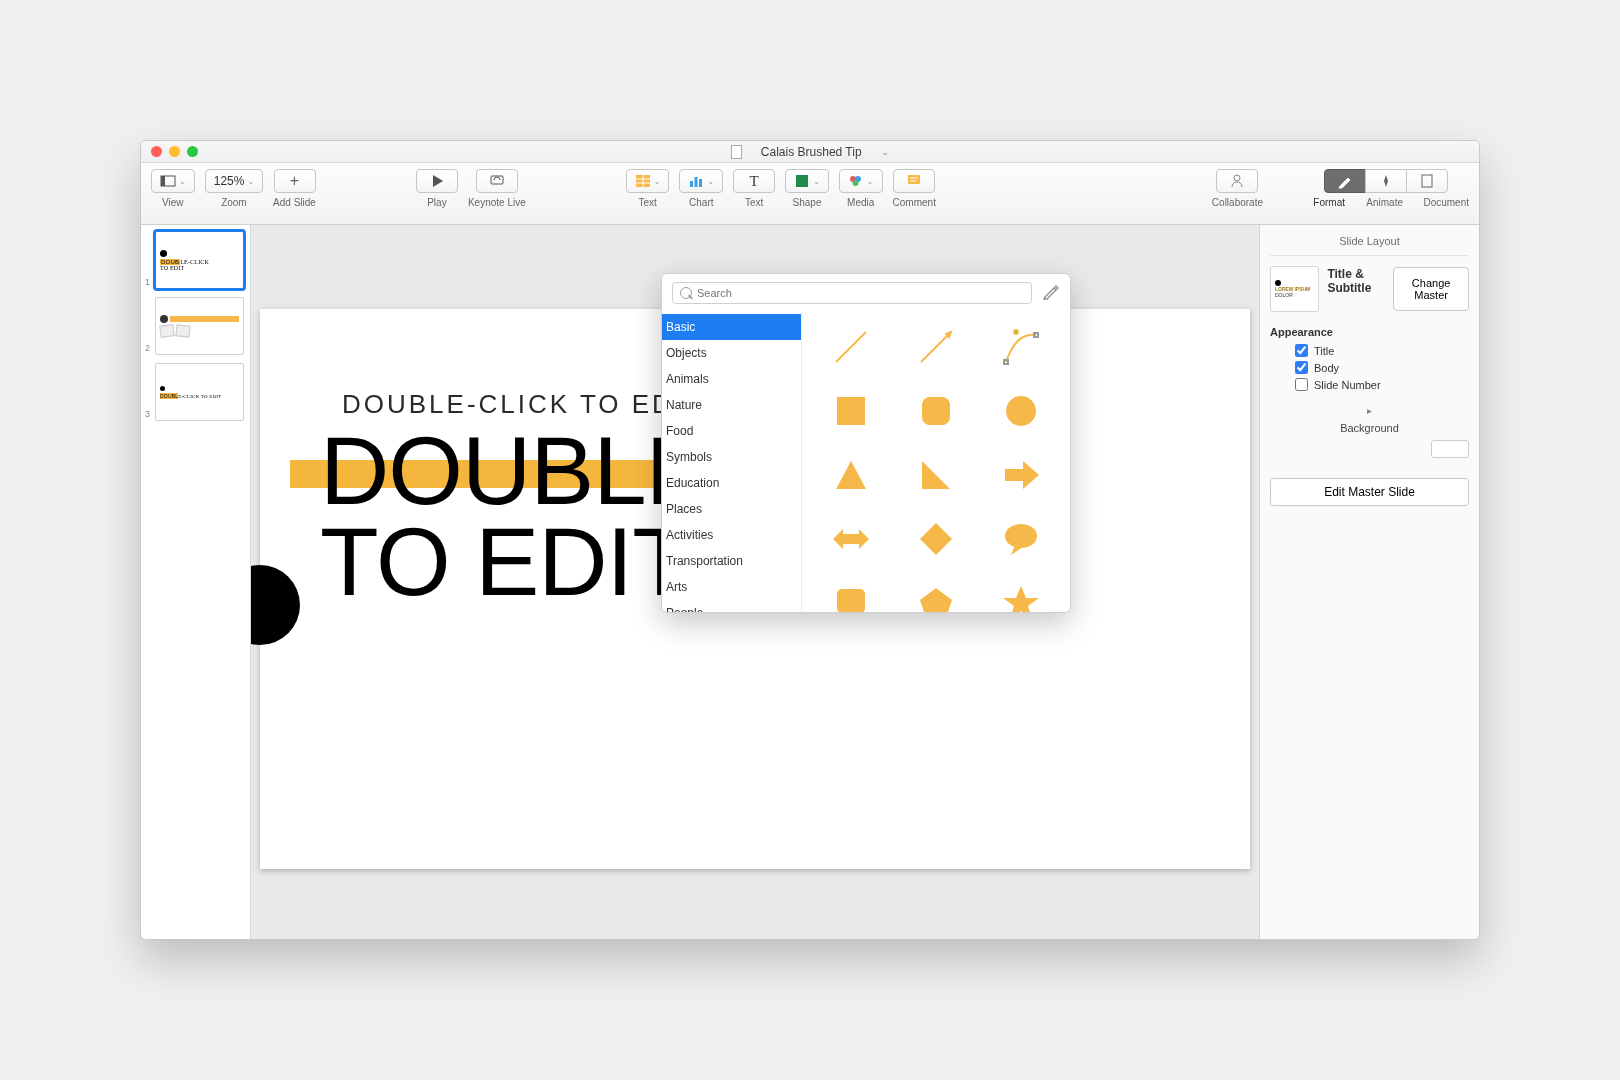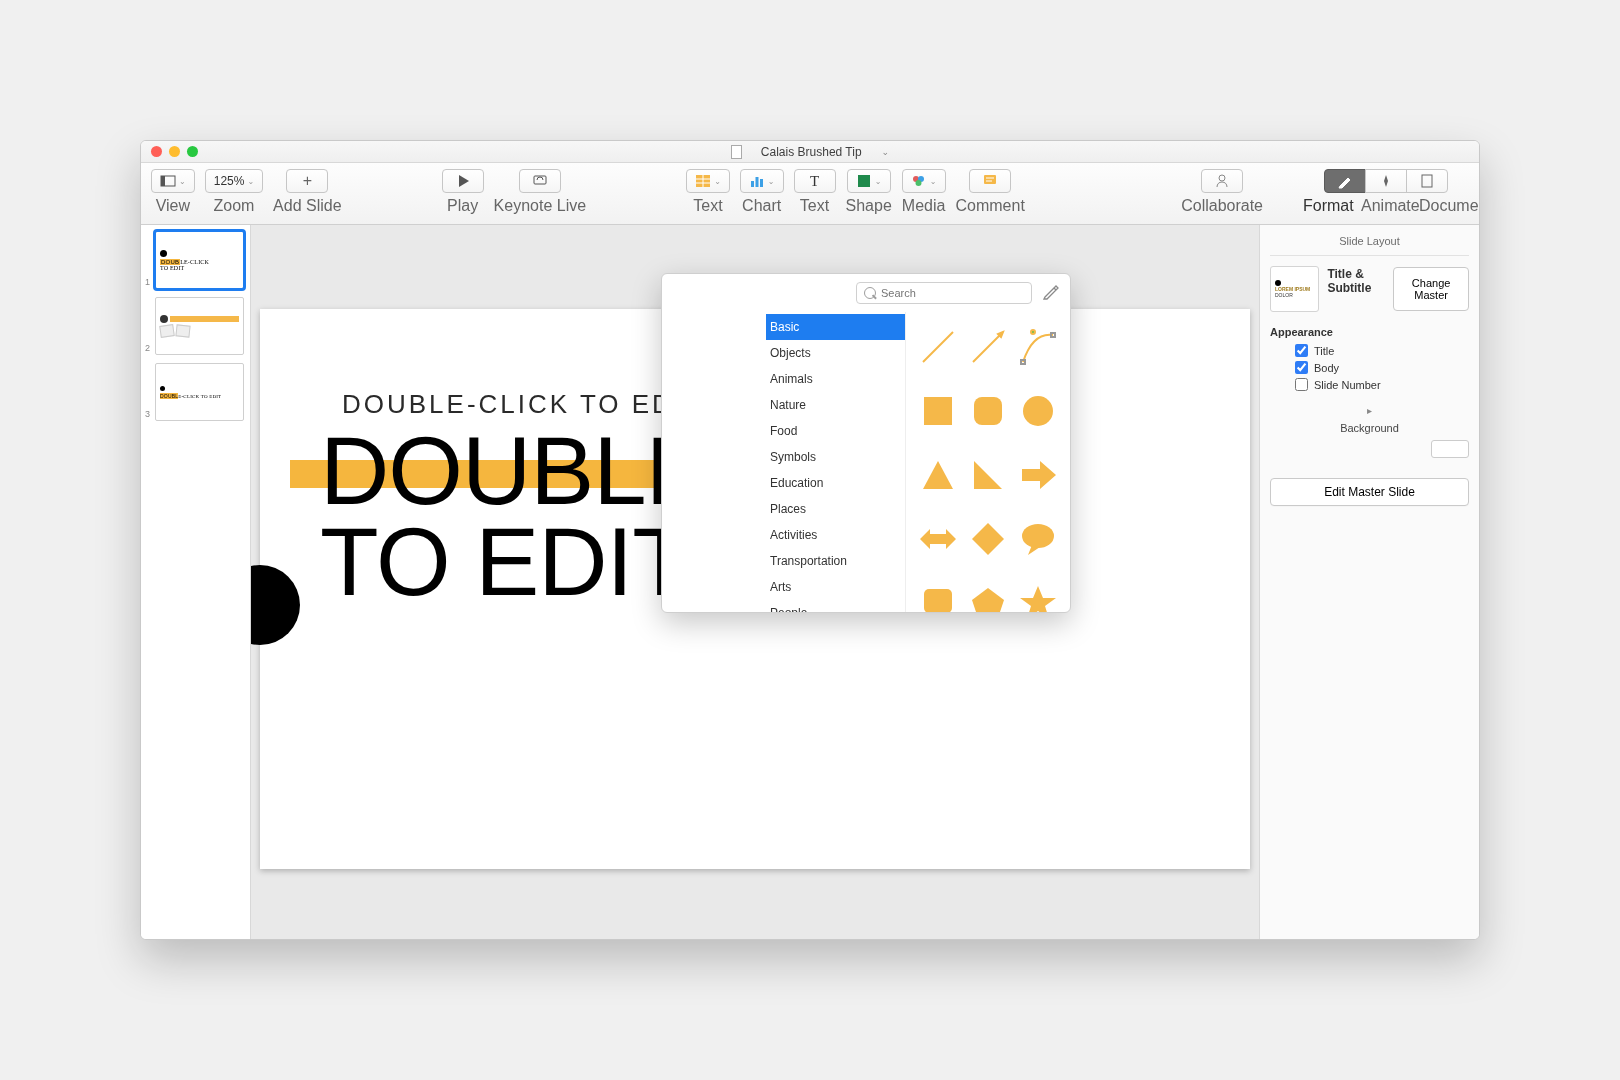--- a/index.html
+++ b/index.html
@@ -13,21 +13,21 @@
 .title-center:after { content:"⌄"; font-size:9px; color:#888; margin-left:1px;}
 .doc-ico { width:11px;height:14px;background:#fff;border:1px solid #aaa; }
 
 .toolbar { height: 62px; background: linear-gradient(#fdfdfd,#f2f2f2); border-bottom: 1px solid #cfcfcf; display:flex; align-items:flex-start; padding: 6px 10px 0; gap: 10px; }
 .tgroup { display:flex; flex-direction:column; align-items:center; }
 .tseg { display:flex; }
 .tbtn { height: 24px; min-width: 42px; background:linear-gradient(#ffffff,#f5f5f5); border:1px solid #c6c6c6; border-radius:4px; display:flex; align-items:center; justify-content:center; font-size:12px; color:#333; padding:0 8px; gap:3px;}
 .tseg .tbtn { border-radius:0; margin-left:-1px;}
 .tseg .tbtn:first-child{border-top-left-radius:4px;border-bottom-left-radius:4px;margin-left:0;}
 .tseg .tbtn:last-child{border-top-right-radius:4px;border-bottom-right-radius:4px;}
-.tlabel{ font-size:16px; color:#666; margin-top:4px; text-align:center;}
+.tlabel{ font-size:10px; color:#666; margin-top:4px; text-align:right;}
 .tbtn svg{width:16px;height:16px;}
 .tbtn .caret{ font-size:8px;color:#999;}
 .tool-spacer{flex:1;}
 .tbtn.active{ background:#6e6e6e;color:#fff;border-color:#5a5a5a;}
 .tbtn.active svg{fill:#fff;stroke:#fff;}
 
 .body { flex:1; display:flex; min-height:0; }
 .thumbs { width:110px; background:#fff; border-right:1px solid #d8d8d8; padding:6px 6px; overflow:auto;}
 .thumb { position:relative; margin-bottom:8px;}
 .thumb .num{ position:absolute; left:-2px; bottom:2px; font-size:9px; color:#888;}
@@ -58,21 +58,21 @@
 .insp-sec{ margin-top:14px;}
 .insp-sec h4{ font-size:11px; font-weight:600; margin-bottom:6px;}
 .check{display:flex;align-items:center;gap:6px;font-size:11px;margin-bottom:4px;margin-left:25px;}
 .check input{width:13px;height:13px;accent-color:#2e7cf6;}
 .disclosure{display:flex;align-items:center;gap:6px;margin-top:14px;font-size:11px;color:#444;flex-direction:column;}
 .disclosure:before{content:"▸";color:#888;font-size:10px;}
 .swatch{margin-left:auto;width:38px;height:18px;border:1px solid #ccc;background:#fff;border-radius:3px;}
 .edit-master{ margin-top:20px; width:100%; background:#fff;border:1px solid #cacaca;border-radius:4px;padding:6px 12px;font-size:12px;box-shadow:0 1px 0 rgba(0,0,0,0.02);}
 
 
-.popover{ position:absolute; top:48px; left:410px; width:410px; background:#fff; border:1px solid #cfcfcf; border-radius:6px; box-shadow:0 10px 30px rgba(0,0,0,0.22); z-index:50; display:flex; flex-direction:column; overflow:hidden;align-items:flex-end;}
+.popover{ position:absolute; top:48px; left:410px; width:410px; background:#fff; border:1px solid #cfcfcf; border-radius:6px; box-shadow:0 10px 30px rgba(0,0,0,0.22); z-index:50; display:flex; flex-direction:column; overflow:hidden;}
 .pop-top{ padding:8px 10px; display:flex; align-items:center; gap:10px;}
 .pop-search{ flex:1; position:relative;}
 .pop-search input{ width:100%; height:22px; border:1px solid #d0d0d0; border-radius:4px; padding:0 8px 0 24px; font-size:11px;}
 .pop-search:before{content:""; position:absolute; left:8px; top:5px; width:10px;height:10px;border:1.5px solid #9e9e9e;border-radius:50%;}
 .pop-search:after{content:""; position:absolute; left:16px; top:14px; width:5px;height:1.5px;background:#9e9e9e;transform:rotate(45deg);}
 .pop-body{ display:flex; min-height:300px; max-height:300px;}
 .pop-cats{ width:140px; border-right:1px solid #eee; overflow:auto; padding:2px 0;}
 .cat{ padding:6px 4px; font-size:12px; color:#333; cursor:default;}
 .cat.selected{ background:#1e7df0; color:#fff;}
 .pop-shapes{ flex:1; padding:12px; display:grid; grid-template-columns:repeat(3,1fr); gap:18px 10px; overflow:auto;}

